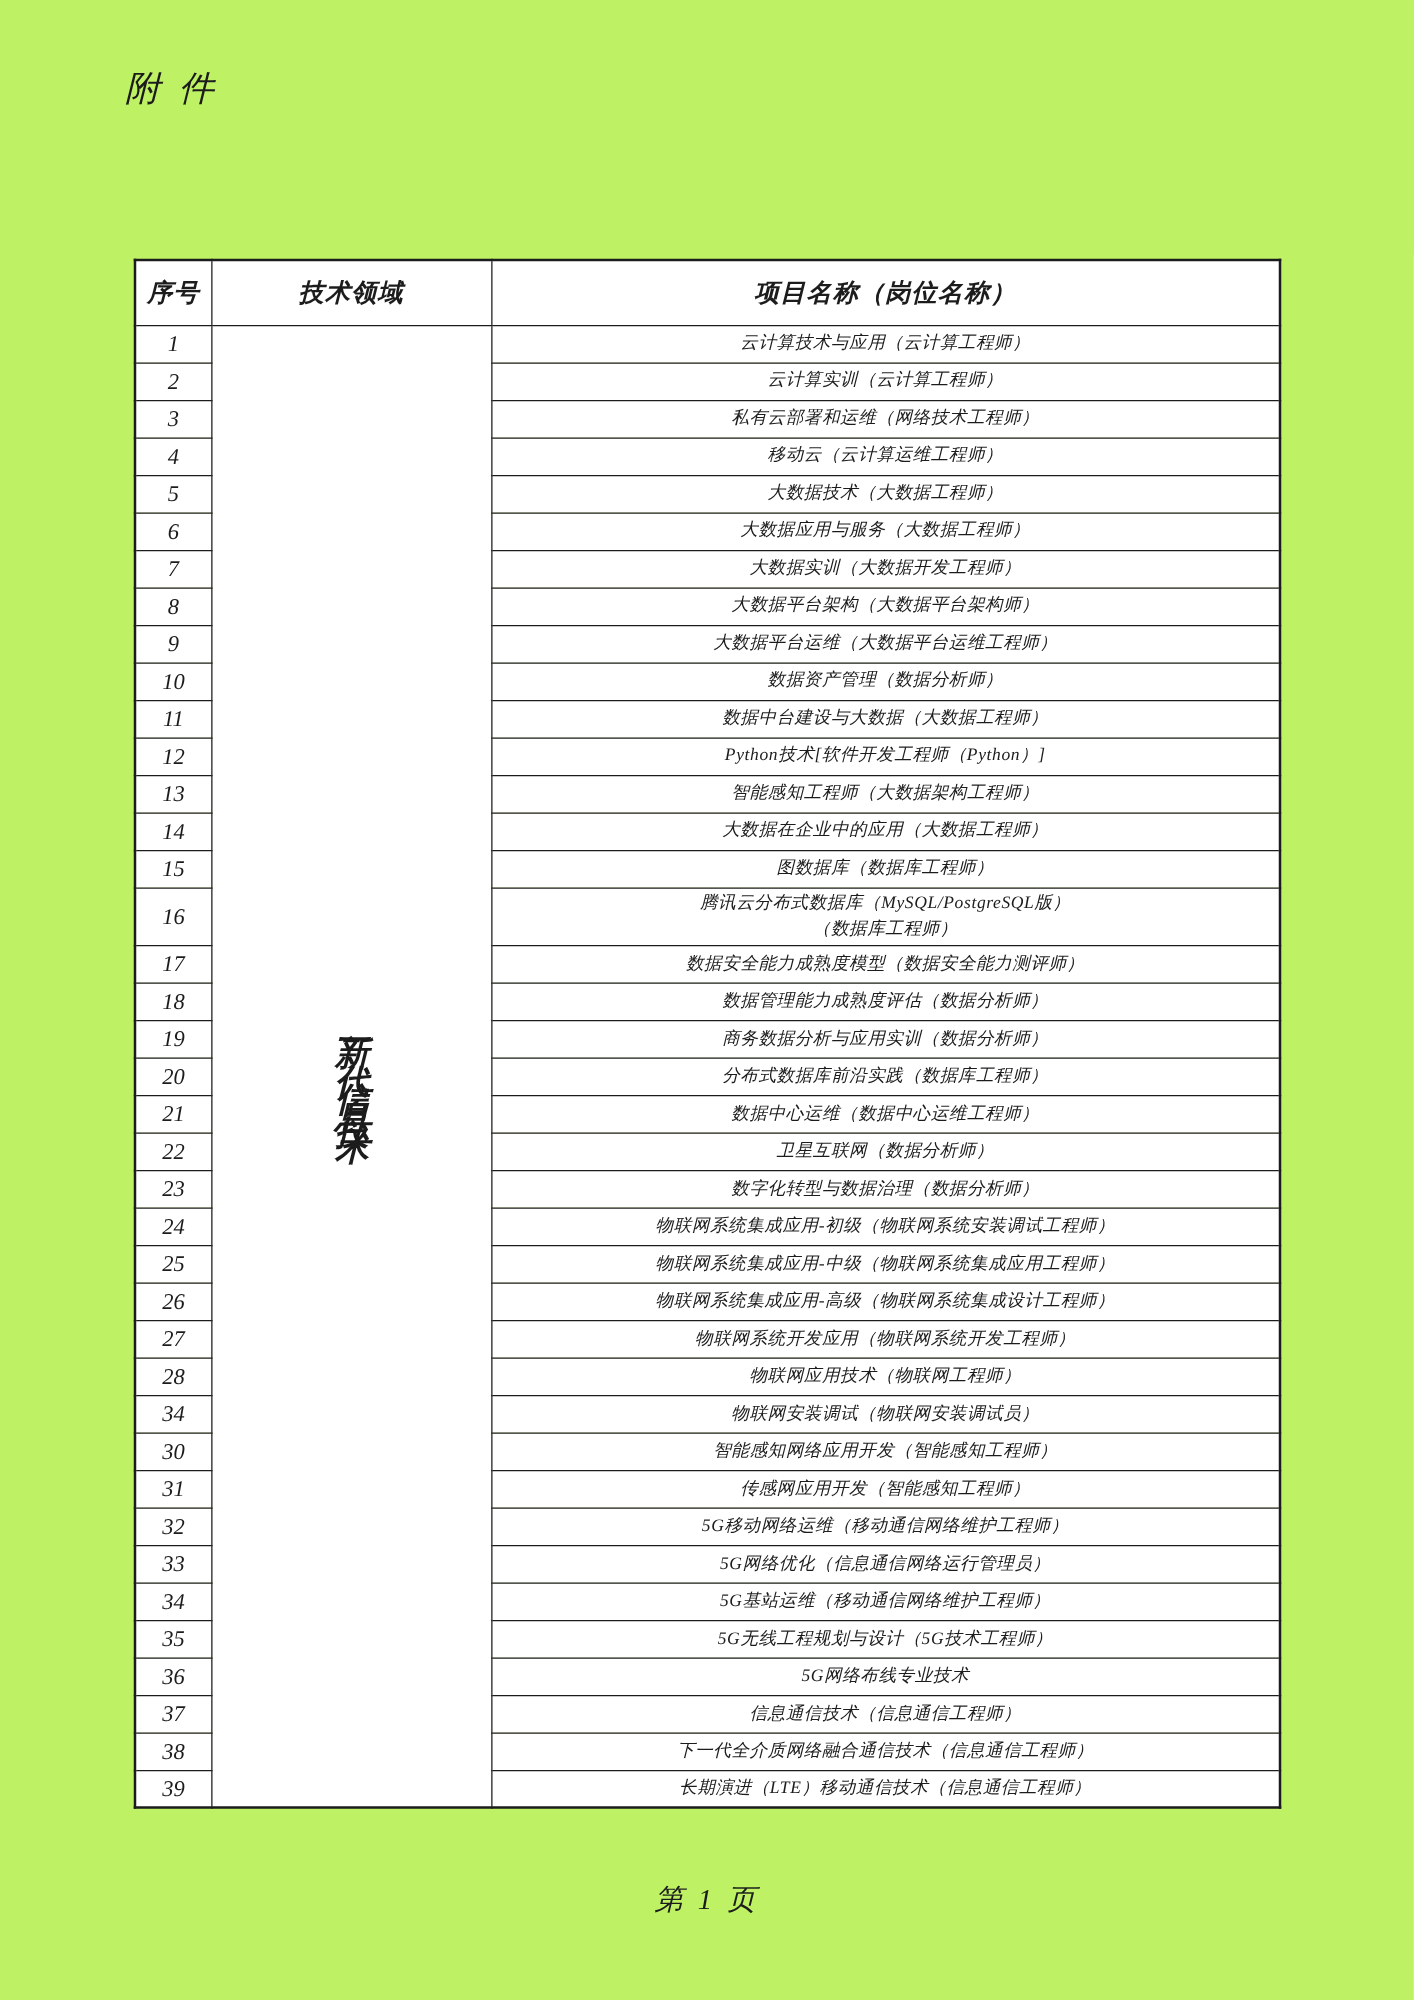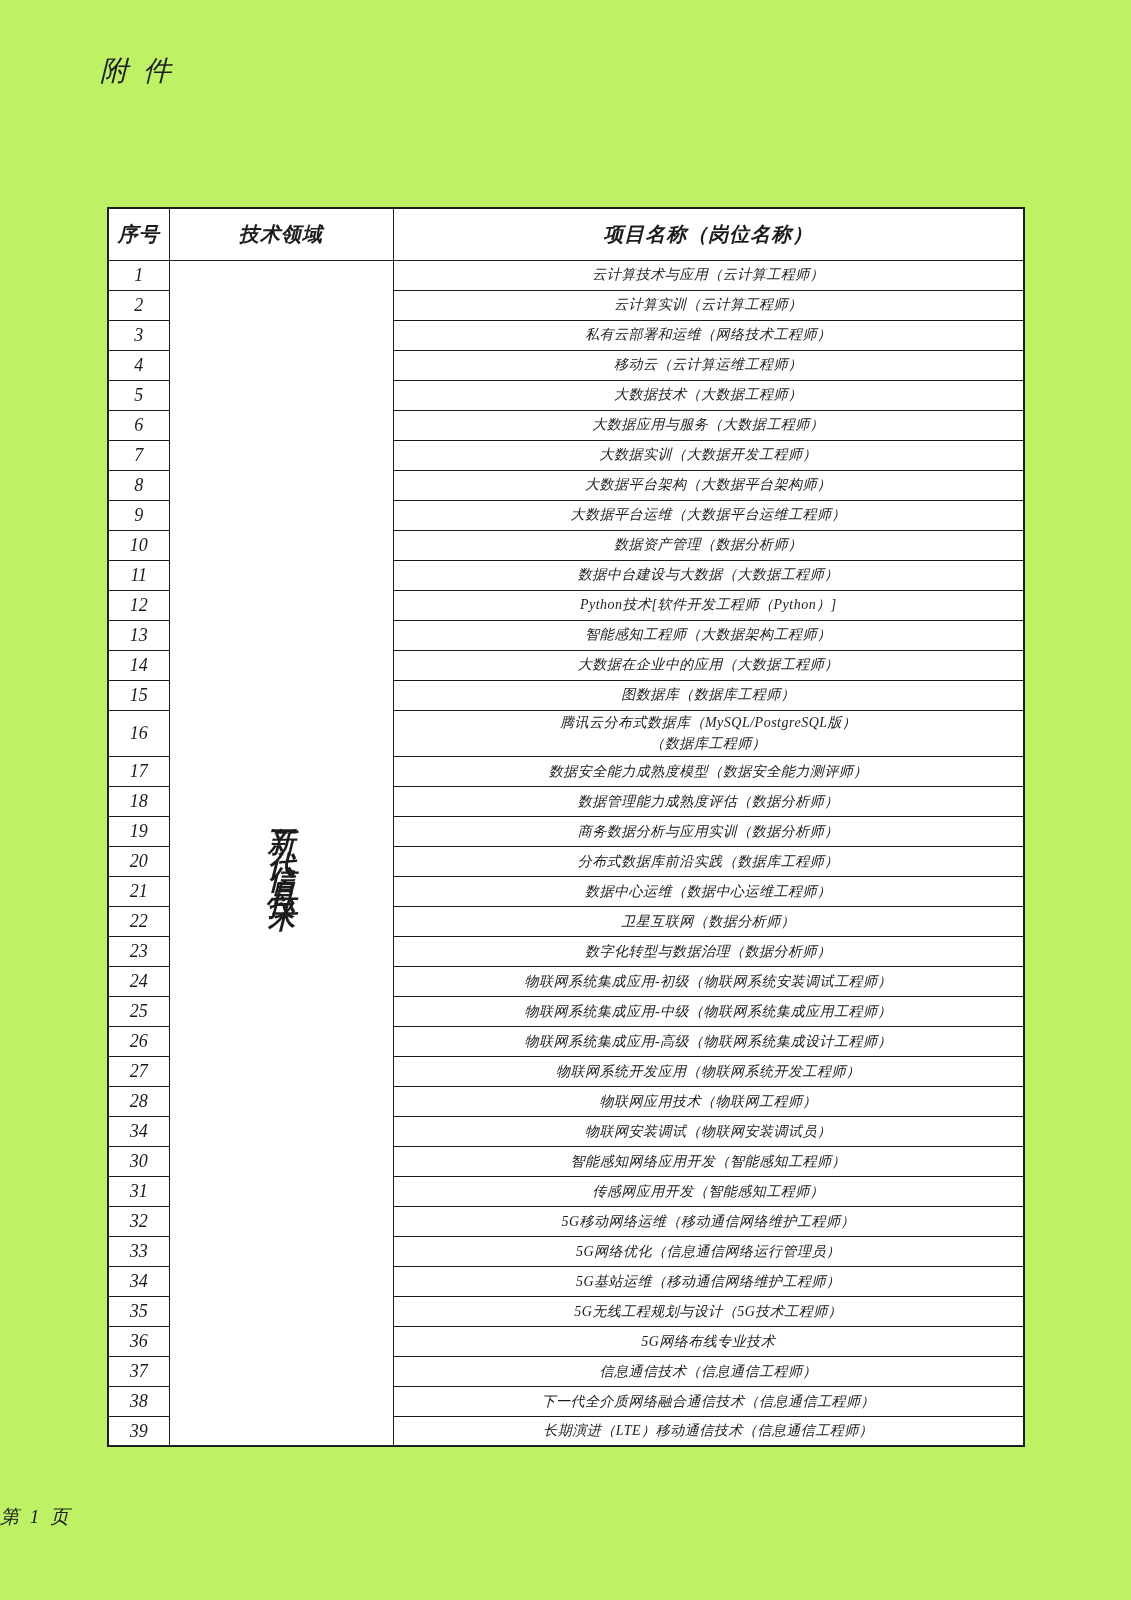--- a/index.html
+++ b/index.html
@@ -79,22 +79,22 @@
     font-size: 27px;
     font-weight: 600;
     letter-spacing: 13px;
     line-height: 1;
   }
   .page-footer {
     position: absolute;
     left: 0;
     right: 0;
     top: 1504px;
-    text-align: left;
-    font-size: 19px;
+    text-align: center;
+    font-size: 23px;
     letter-spacing: 3px;
   }
 </style>
 </head>
 <body>
 
 <div class="page">
 
   <div class="attachment-label">附 件</div>
 

